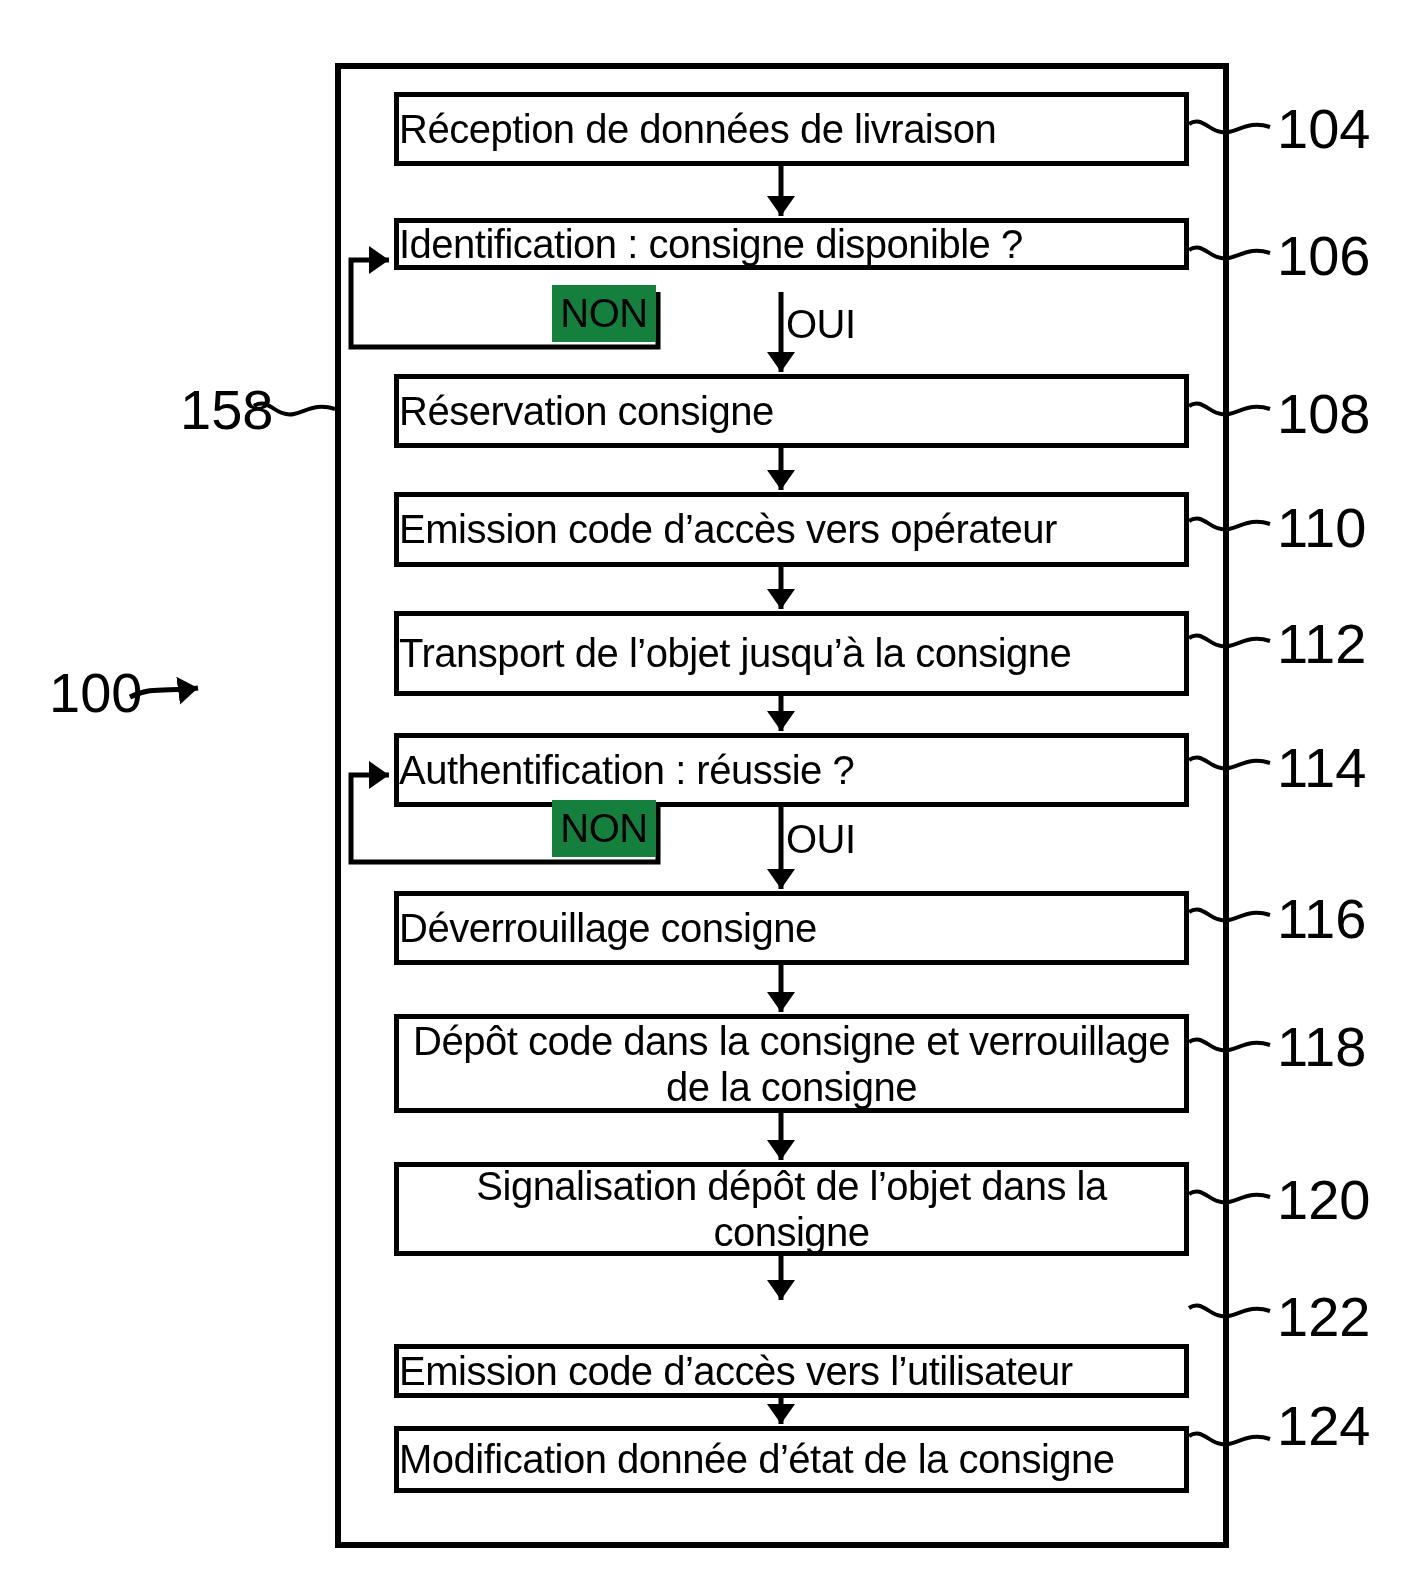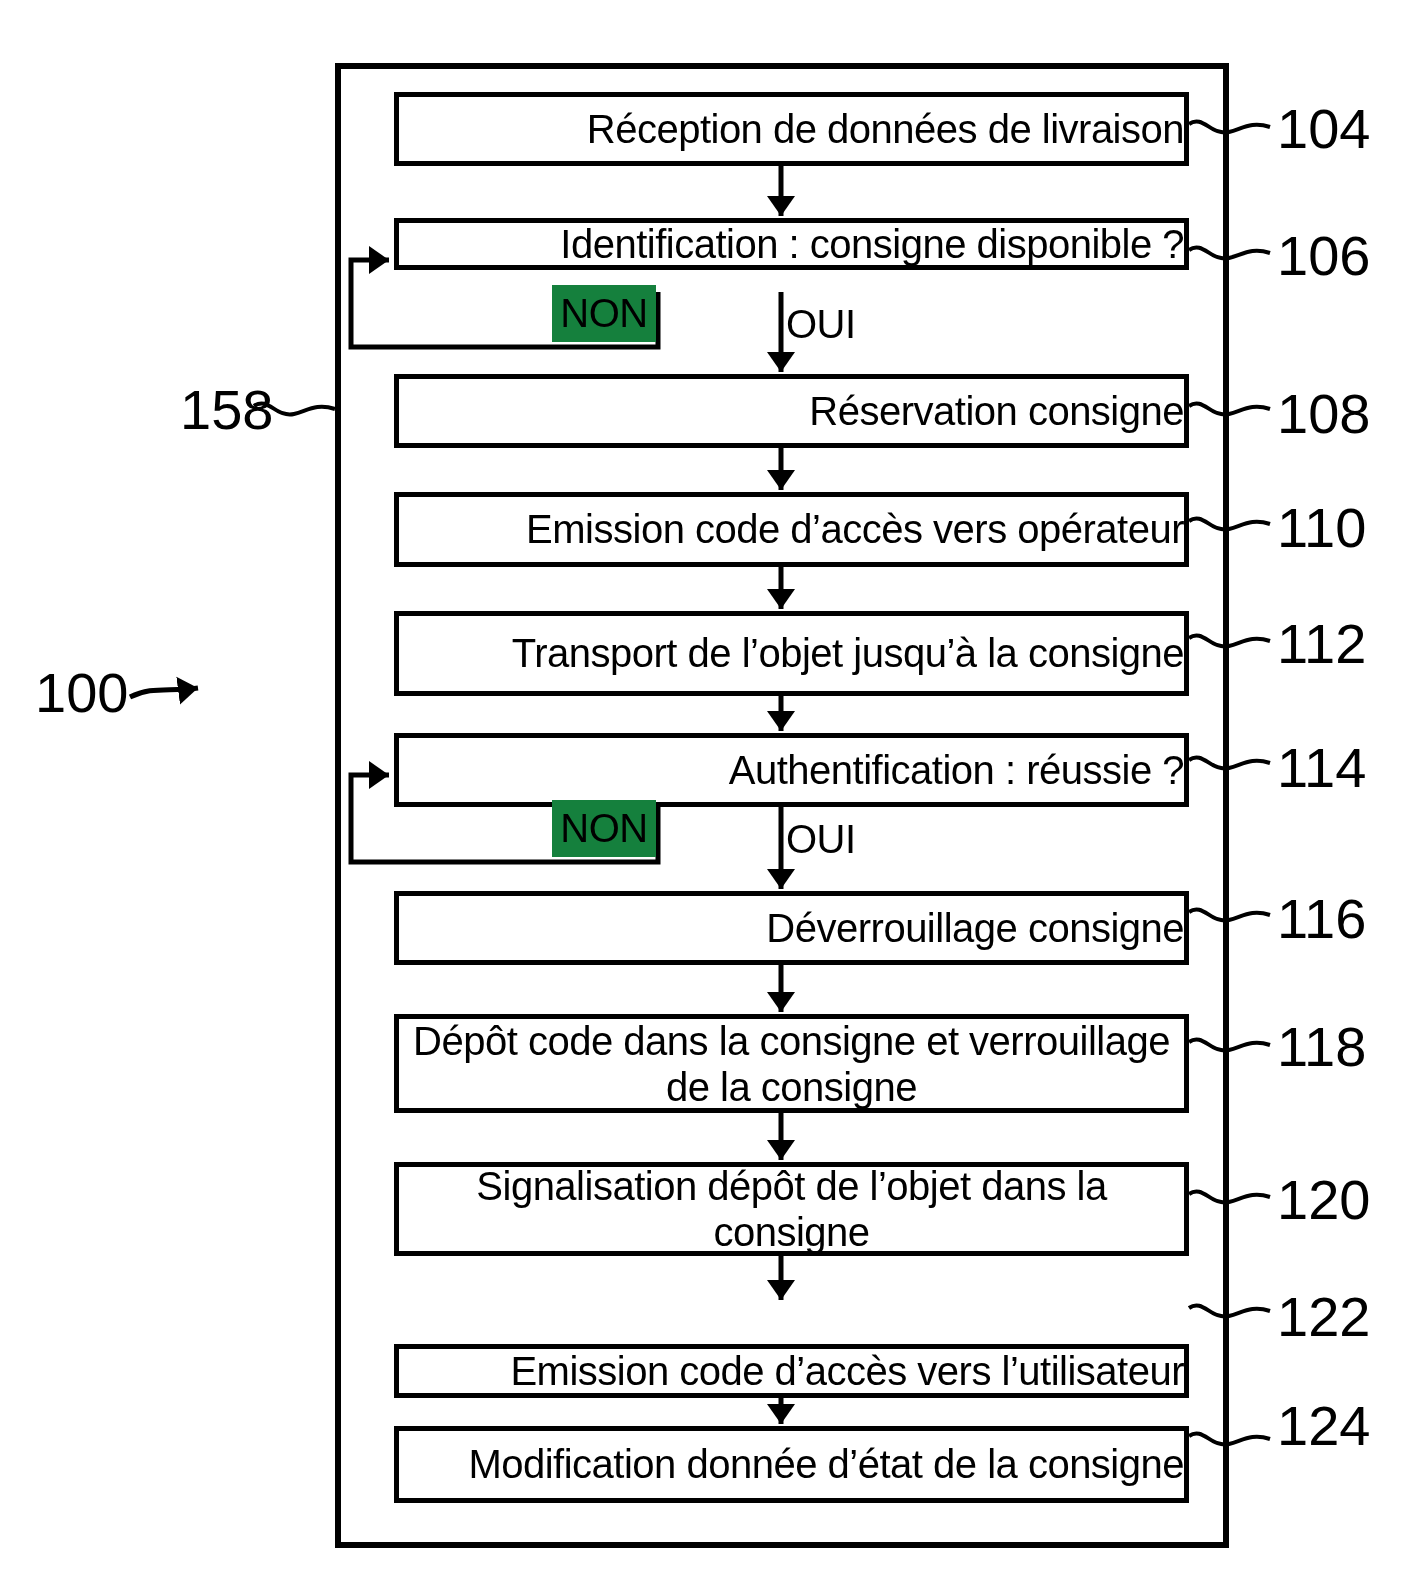--- a/index.html
+++ b/index.html
@@ -9,21 +9,21 @@
     font-family:"Liberation Sans", sans-serif; color:#000;
   }
   .lines { position:absolute; left:0; top:0; width:1422px; height:1584px; }
   .frame {
     position:absolute; left:335px; top:63px; width:894px; height:1485px;
     border:6px solid #000; box-sizing:border-box;
   }
   .box {
     position:absolute; left:394px; width:795px;
     border:5px solid #000; box-sizing:border-box; background:#fff;
-    display:flex; align-items:center; justify-content:flex-end;
+    display:flex; align-items:center; justify-content:flex-start;
     font-size:40px; letter-spacing:-0.5px; text-align:center;
   }
   .box .t { white-space:nowrap; }
   .box.wrap .t { white-space:normal; line-height:46px; }
   .branch { position:absolute; font-size:40px; letter-spacing:-0.5px; }
   .branch-no {
     width:104px; height:57px; background:#15803d;
     display:flex; align-items:center; justify-content:center;
   }
   .ref { position:absolute; font-size:56px; line-height:52px; white-space:nowrap; }
@@ -99,21 +99,21 @@
   </div>
   <div class="box wrap" style="top:1014px;height:99px">
     <span class="t">Dépôt code dans la consigne et verrouillage de la consigne</span>
   </div>
   <div class="box wrap" style="top:1162px;height:94px">
     <span class="t">Signalisation dépôt de l’objet dans la consigne</span>
   </div>
   <div class="box" style="top:1344px;height:54px">
     <span class="t">Emission code d’accès vers l’utilisateur</span>
   </div>
-  <div class="box" style="top:1426px;height:77px">
+  <div class="box" style="top:1426px;height:67px">
     <span class="t">Modification donnée d’état de la consigne</span>
   </div>
 
   <div class="branch branch-no" style="left:552px;top:285px">NON</div>
   <div class="branch" style="left:786px;top:302px">OUI</div>
   <div class="branch branch-no" style="left:552px;top:800px">NON</div>
   <div class="branch" style="left:786px;top:817px">OUI</div>
 
   <div class="ref" style="left:1277px;top:103px">104</div>
   <div class="ref" style="left:1277px;top:230px">106</div>
@@ -121,15 +121,15 @@
   <div class="ref" style="left:1277px;top:502px">110</div>
   <div class="ref" style="left:1277px;top:618px">112</div>
   <div class="ref" style="left:1277px;top:742px">114</div>
   <div class="ref" style="left:1277px;top:893px">116</div>
   <div class="ref" style="left:1277px;top:1021px">118</div>
   <div class="ref" style="left:1277px;top:1174px">120</div>
   <div class="ref" style="left:1277px;top:1291px">122</div>
   <div class="ref" style="left:1277px;top:1400px">124</div>
 
   <div class="ref" style="left:180px;top:384px">158</div>
-  <div class="ref" style="left:35px;top:667px">100</div>
+  <div class="ref" style="left:49px;top:667px">100</div>
 
 </div>
 
 </body></html>

